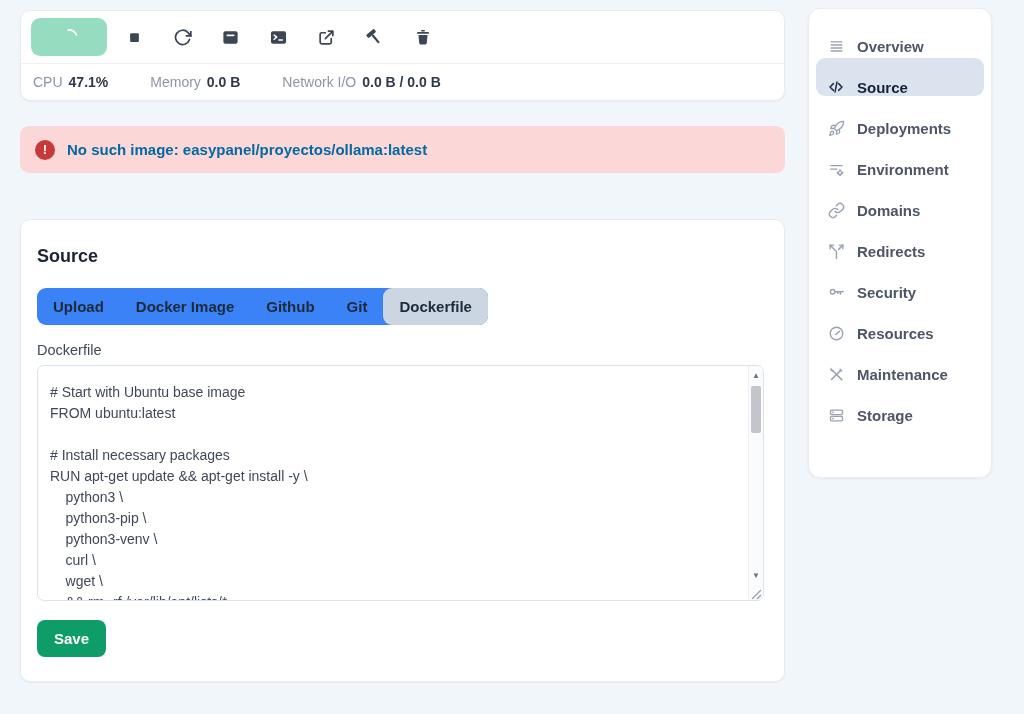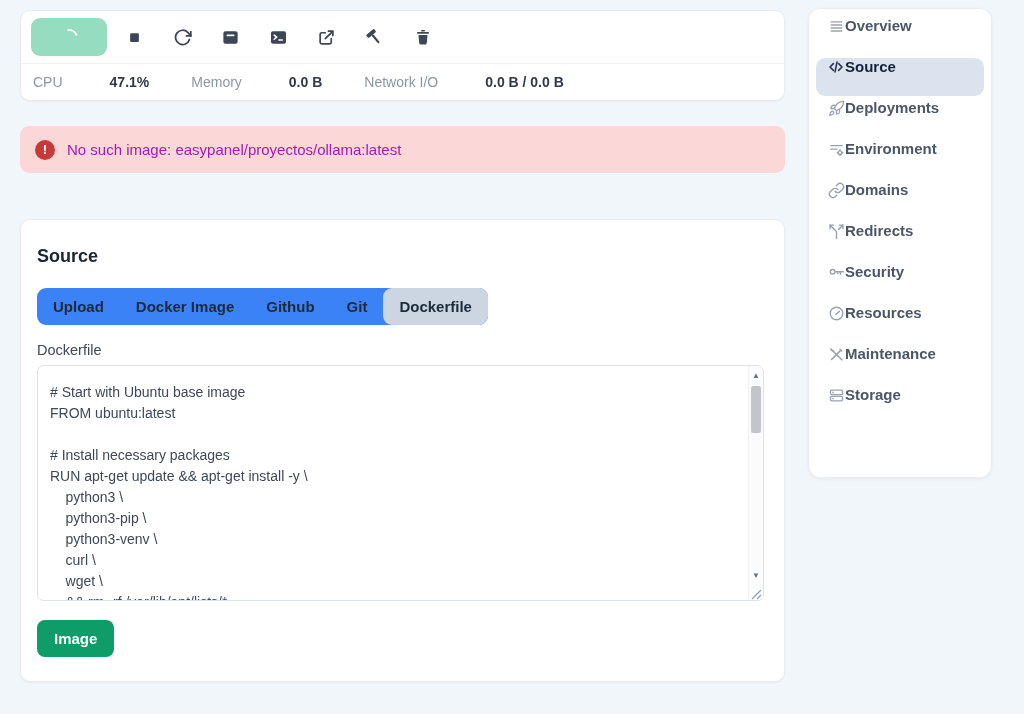--- a/index.html
+++ b/index.html
@@ -21,31 +21,31 @@
   .loading-btn { width:76px; height:38px; background:#96dcc0; border:none; border-radius:9px;
                  display:flex; align-items:center; justify-content:center; cursor:pointer; }
   .spinner { width:17px; height:17px; border-radius:50%;
              border:2.4px solid transparent; border-top-color:#fff;
              transform:rotate(30deg); }
   .icon-btn { width:41px; height:38px; background:transparent; border:none; border-radius:8px;
               display:flex; align-items:center; justify-content:center; color:#3d4654; cursor:pointer; }
   .icon-btn svg { display:block; }
 
   .stats { display:flex; align-items:center; height:36px; padding:0 12px; font-size:14px; }
-  .stat { display:flex; align-items:center; margin-right:42px;gap:41px; }
+  .stat { display:flex; align-items:center; margin-right:42px; }
   .stat-label { color:#8d95a5; margin-right:6px; }
   .stat-value { color:#2f3949; font-weight:700; }
 
   
   .alert { margin-top:25px; height:47px; background:#fbd7d7; border-radius:9px;
            display:flex; align-items:center; padding:0 15px; gap:12px; }
   .alert-badge { width:20px; height:20px; border-radius:50%; background:#c63a3a; color:#fff;
                  font-size:13px; font-weight:700; display:flex; align-items:center;
                  justify-content:center; flex:none; }
-  .alert-text { font-size:15px; font-weight:400; color:#a21caf; }
+  .alert-text { font-size:15px; font-weight:700; color:#0369a1; }
 
   
   .source-card { margin-top:46px; min-height:450px; background:#fff; border:1px solid #e7ecf2;
                  border-radius:10px; padding:26px 16px 24px; box-shadow:0 1px 2px rgba(16,24,40,.05); }
   .card-title { font-size:18px; font-weight:700; color:#1a2433; }
   .tabs { display:inline-flex; background:#3b82f6; border-radius:9px; margin-top:21px; }
   .tab { border:none; background:transparent; padding:10px 16px; font-size:15px; font-weight:700;
          color:#1e2a3a; border-radius:9px; cursor:pointer; font-family:inherit; white-space:nowrap; }
   .tab.active { background:#cbd6e2; }
   .field-label { display:block; margin-top:17px; font-size:14.5px; color:#3e4856; }
@@ -65,21 +65,21 @@
               border-radius:2px; cursor:pointer; }
   .resize-grip { position:absolute; right:2px; bottom:2px; width:13px; height:13px; cursor:nwse-resize; }
 
   .save-btn { margin-top:19px; background:#0e9d69; color:#fff; border:none; border-radius:8px;
               padding:10px 17px; font-size:15px; font-weight:700; cursor:pointer; font-family:inherit; }
 
   
   .sidebar { position:absolute; left:808px; top:8px; width:184px; height:470px; background:#fff;
              border:1px solid #e9edf2; border-radius:12px; padding:8px 7px;
              box-shadow:0 1px 3px rgba(16,24,40,.06); }
-  .side-item { display:flex; align-items:flex-start; gap:0; height:38px; padding:0 11px;
+  .side-item { display:flex; align-items:flex-end; gap:12px; height:38px; padding:0 11px;
                border-radius:9px; margin-bottom:3px; color:#4c5666; font-size:15px; font-weight:700;
                cursor:pointer; }
   .side-item.active { background:#dbe4ee; color:#14213a; }
   .side-item .icon { width:18px; height:18px; color:#99a2b1; flex:none; display:flex;
                      align-items:center; justify-content:center; }
   .side-item.active .icon { color:#26344d; }
   .side-item svg { display:block; }
 </style>
 </head>
 <body>
@@ -204,21 +204,21 @@
         <div class="sb-arrow down">▼</div>
       </div>
       <div class="resize-grip">
         <svg width="13" height="13" viewBox="0 0 13 13" stroke="#9aa0a8" stroke-width="1.2">
             <line x1="3" y1="12" x2="12" y2="3"></line>
             <line x1="8" y1="12" x2="12" y2="8"></line>
           </svg>
       </div>
     </div>
 
-    <button class="save-btn">Image</button>
+    <button class="save-btn">Save</button>
   </div>
 </div>
 
 <aside class="sidebar">
   <div class="side-item">
     <span class="icon">
       <svg width="17" height="17" viewBox="0 0 24 24" fill="none" stroke="currentColor" stroke-width="2" stroke-linecap="round">
           <line x1="4.5" y1="5.5" x2="19.5" y2="5.5"></line>
           <line x1="4.5" y1="9.8" x2="19.5" y2="9.8"></line>
           <line x1="4.5" y1="14.1" x2="19.5" y2="14.1"></line>

